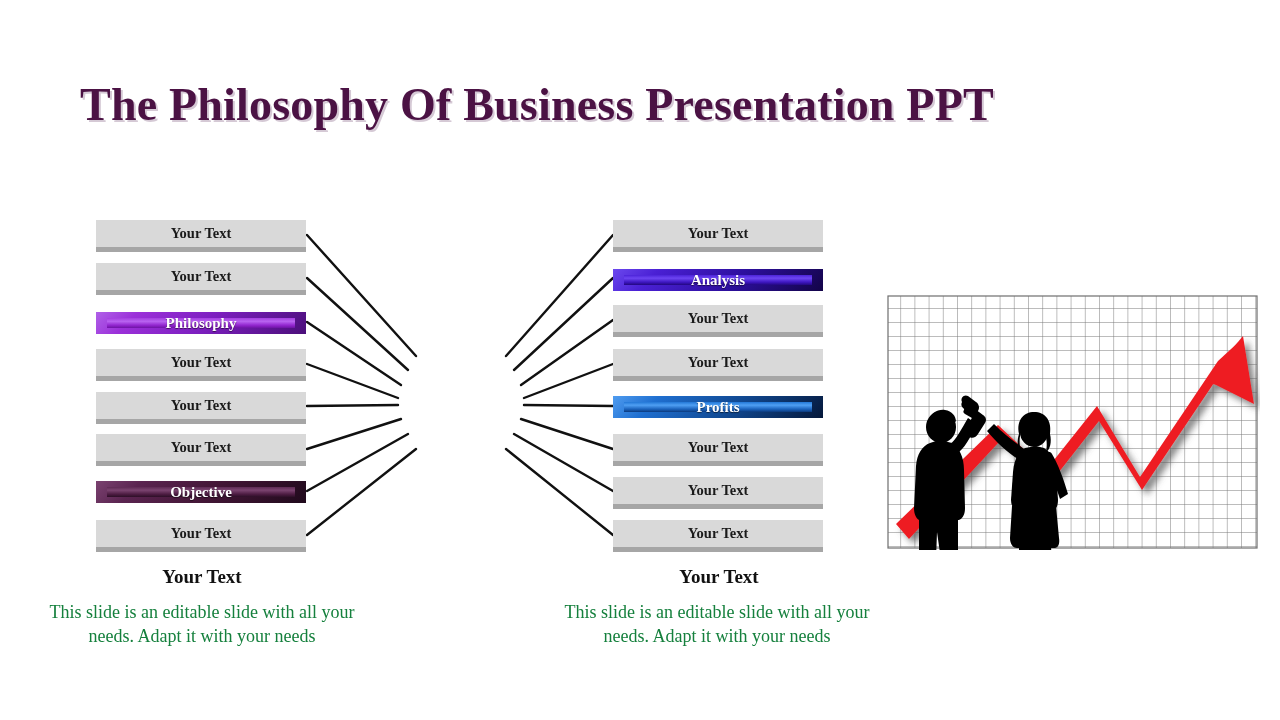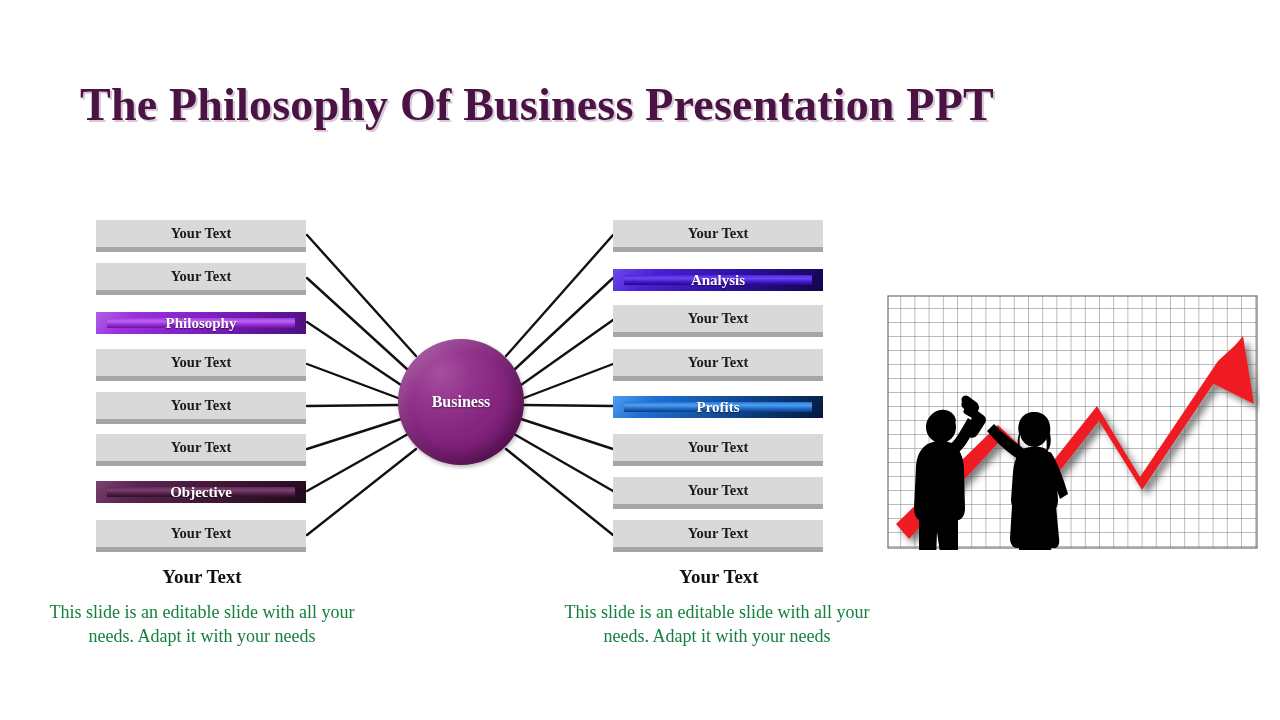--- a/index.html
+++ b/index.html
@@ -318,23 +318,20 @@
       <div class="plate-shadow"></div>
     </div>
 
     <div class="node-box" style="left:589px; top:520px;">
       <div class="plate">
         <span class="node-label">Your Text</span>
       </div>
       <div class="plate-shadow"></div>
     </div>
 
-    <div class="center-node">
-      <span class="center-label">Business</span>
-    </div>
 
     <div class="column-caption" style="left:63px; top:566px;">Your Text</div>
     <div class="column-body" style="left:13px; top:600px;">This slide is an editable slide with all your needs. Adapt it with your needs</div>
 
     <div class="column-caption" style="left:580px; top:566px;">Your Text</div>
     <div class="column-body" style="left:528px; top:600px;">This slide is an editable slide with all your needs. Adapt it with your needs</div>
   </div>
 
   <svg class="growth-figure" viewBox="0 0 374 256" width="374" height="256">
     <defs>

